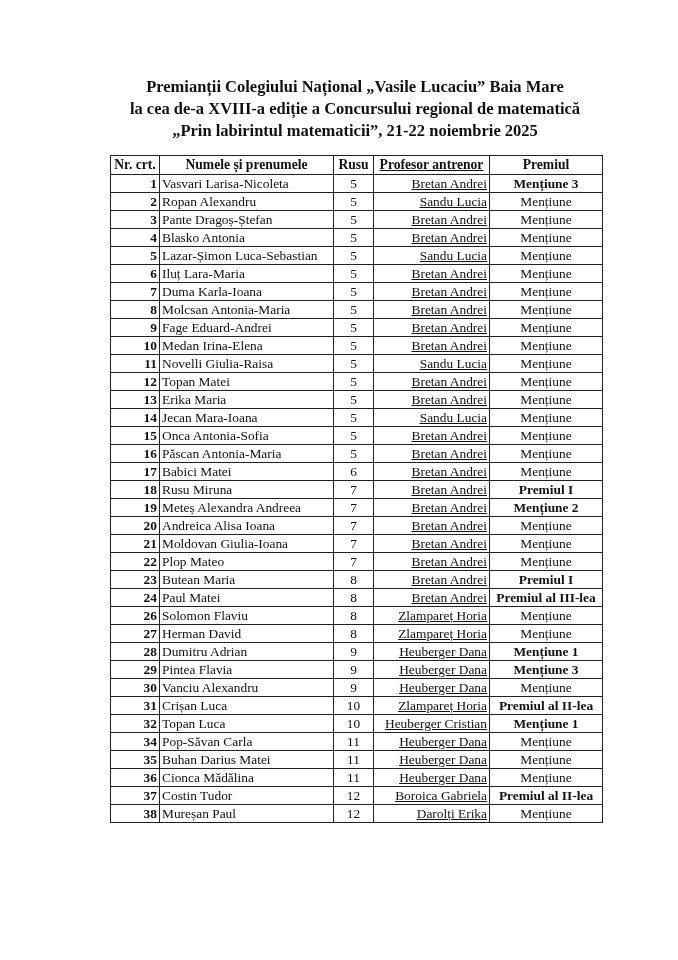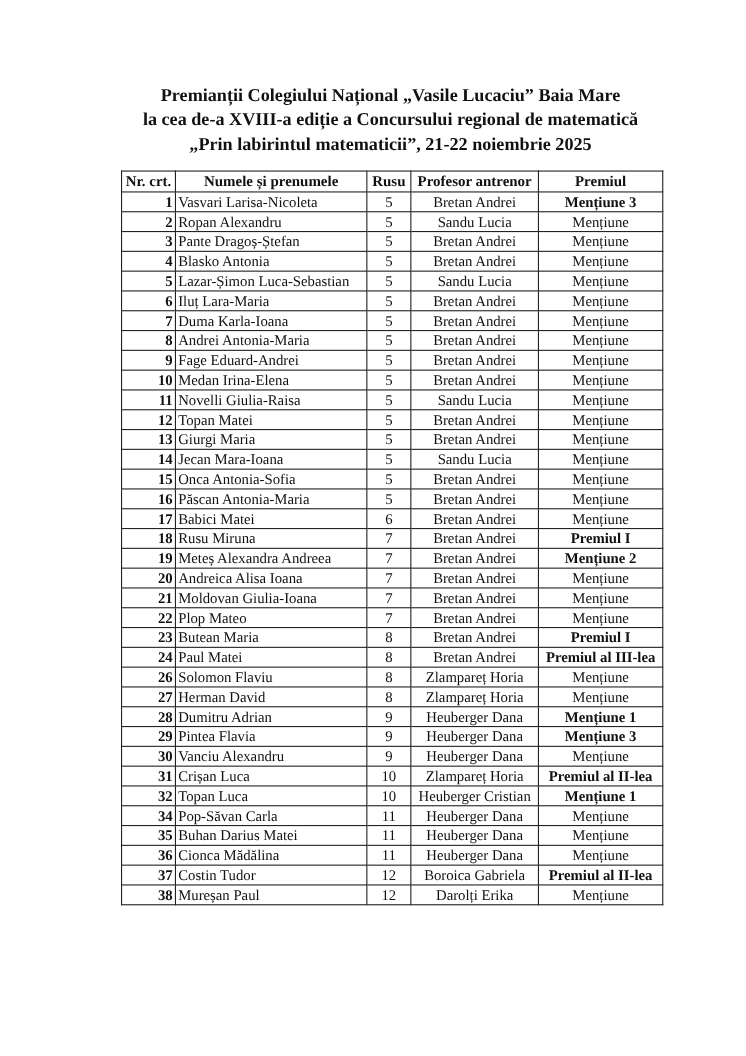--- a/index.html
+++ b/index.html
@@ -44,25 +44,25 @@
       overflow: hidden;
     }
     table.awards th {
       font-weight: bold;
       font-size: 13.6px;
       height: 18px;
       line-height: 18px;
       text-align: center;
     }
     th.col-nr { text-align: left; padding-left: 1px; margin-left: 22px; }
-    th.col-prof { text-align: left; padding-left: 2px; }
+    th.col-prof { text-align: left; padding-left: 2px; text-decoration: underline; }
     td.nr { text-align: right; font-weight: bold; padding-right: 1px; }
     td.name { text-align: left; padding-left: 2px; }
     td.clasa { text-align: center; }
-    td.prof { text-align: center; padding-left: 2px; }
+    td.prof { text-align: right; padding-left: 2px; text-decoration: underline; }
     td.prize { text-align: center; }
     td.prize.bold { font-weight: bold; }
   </style>
 </head>
 <body>
 
 <div class="title-block">
   <div>Premianții Colegiului Național „Vasile Lucaciu” Baia Mare</div>
   <div>la cea de-a XVIII-a ediție a Concursului regional de matematică</div>
   <div>„Prin labirintul matematicii”, 21-22 noiembrie 2025</div>
@@ -130,21 +130,21 @@
       </tr>
       <tr>
         <td class="nr">7</td>
         <td class="name">Duma Karla-Ioana</td>
         <td class="clasa">5</td>
         <td class="prof">Bretan Andrei</td>
         <td class="prize">Mențiune</td>
       </tr>
       <tr>
         <td class="nr">8</td>
-        <td class="name">Andrei Antonia-Maria</td>
+        <td class="name">Molcsan Antonia-Maria</td>
         <td class="clasa">5</td>
         <td class="prof">Bretan Andrei</td>
         <td class="prize">Mențiune</td>
       </tr>
       <tr>
         <td class="nr">9</td>
         <td class="name">Fage Eduard-Andrei</td>
         <td class="clasa">5</td>
         <td class="prof">Bretan Andrei</td>
         <td class="prize">Mențiune</td>
@@ -165,21 +165,21 @@
       </tr>
       <tr>
         <td class="nr">12</td>
         <td class="name">Topan Matei</td>
         <td class="clasa">5</td>
         <td class="prof">Bretan Andrei</td>
         <td class="prize">Mențiune</td>
       </tr>
       <tr>
         <td class="nr">13</td>
-        <td class="name">Giurgi Maria</td>
+        <td class="name">Erika Maria</td>
         <td class="clasa">5</td>
         <td class="prof">Bretan Andrei</td>
         <td class="prize">Mențiune</td>
       </tr>
       <tr>
         <td class="nr">14</td>
         <td class="name">Jecan Mara-Ioana</td>
         <td class="clasa">5</td>
         <td class="prof">Sandu Lucia</td>
         <td class="prize">Mențiune</td>

